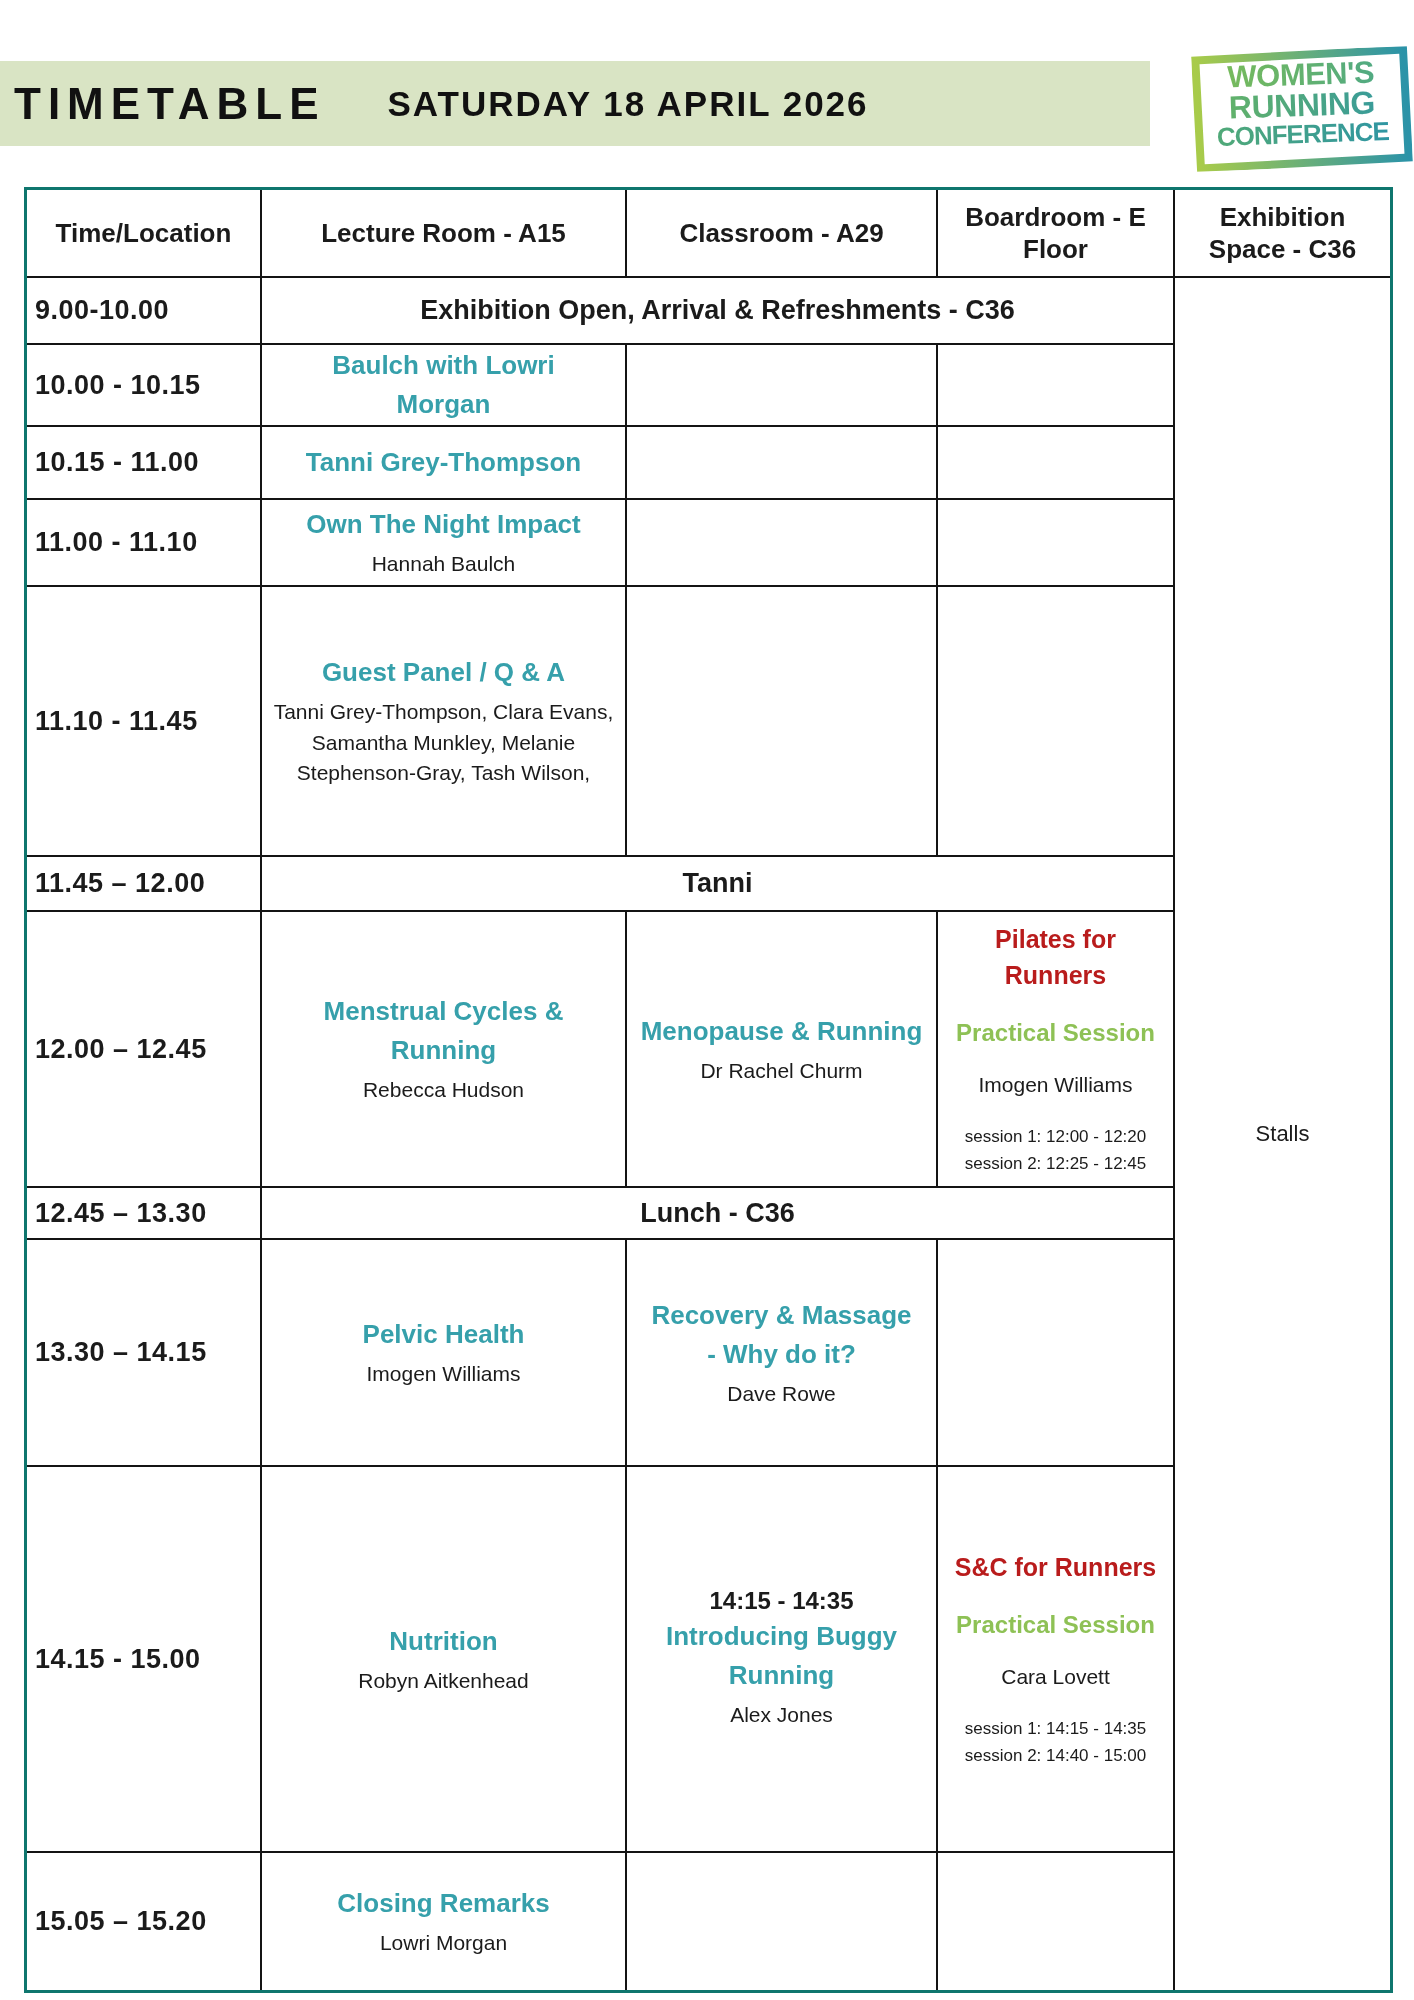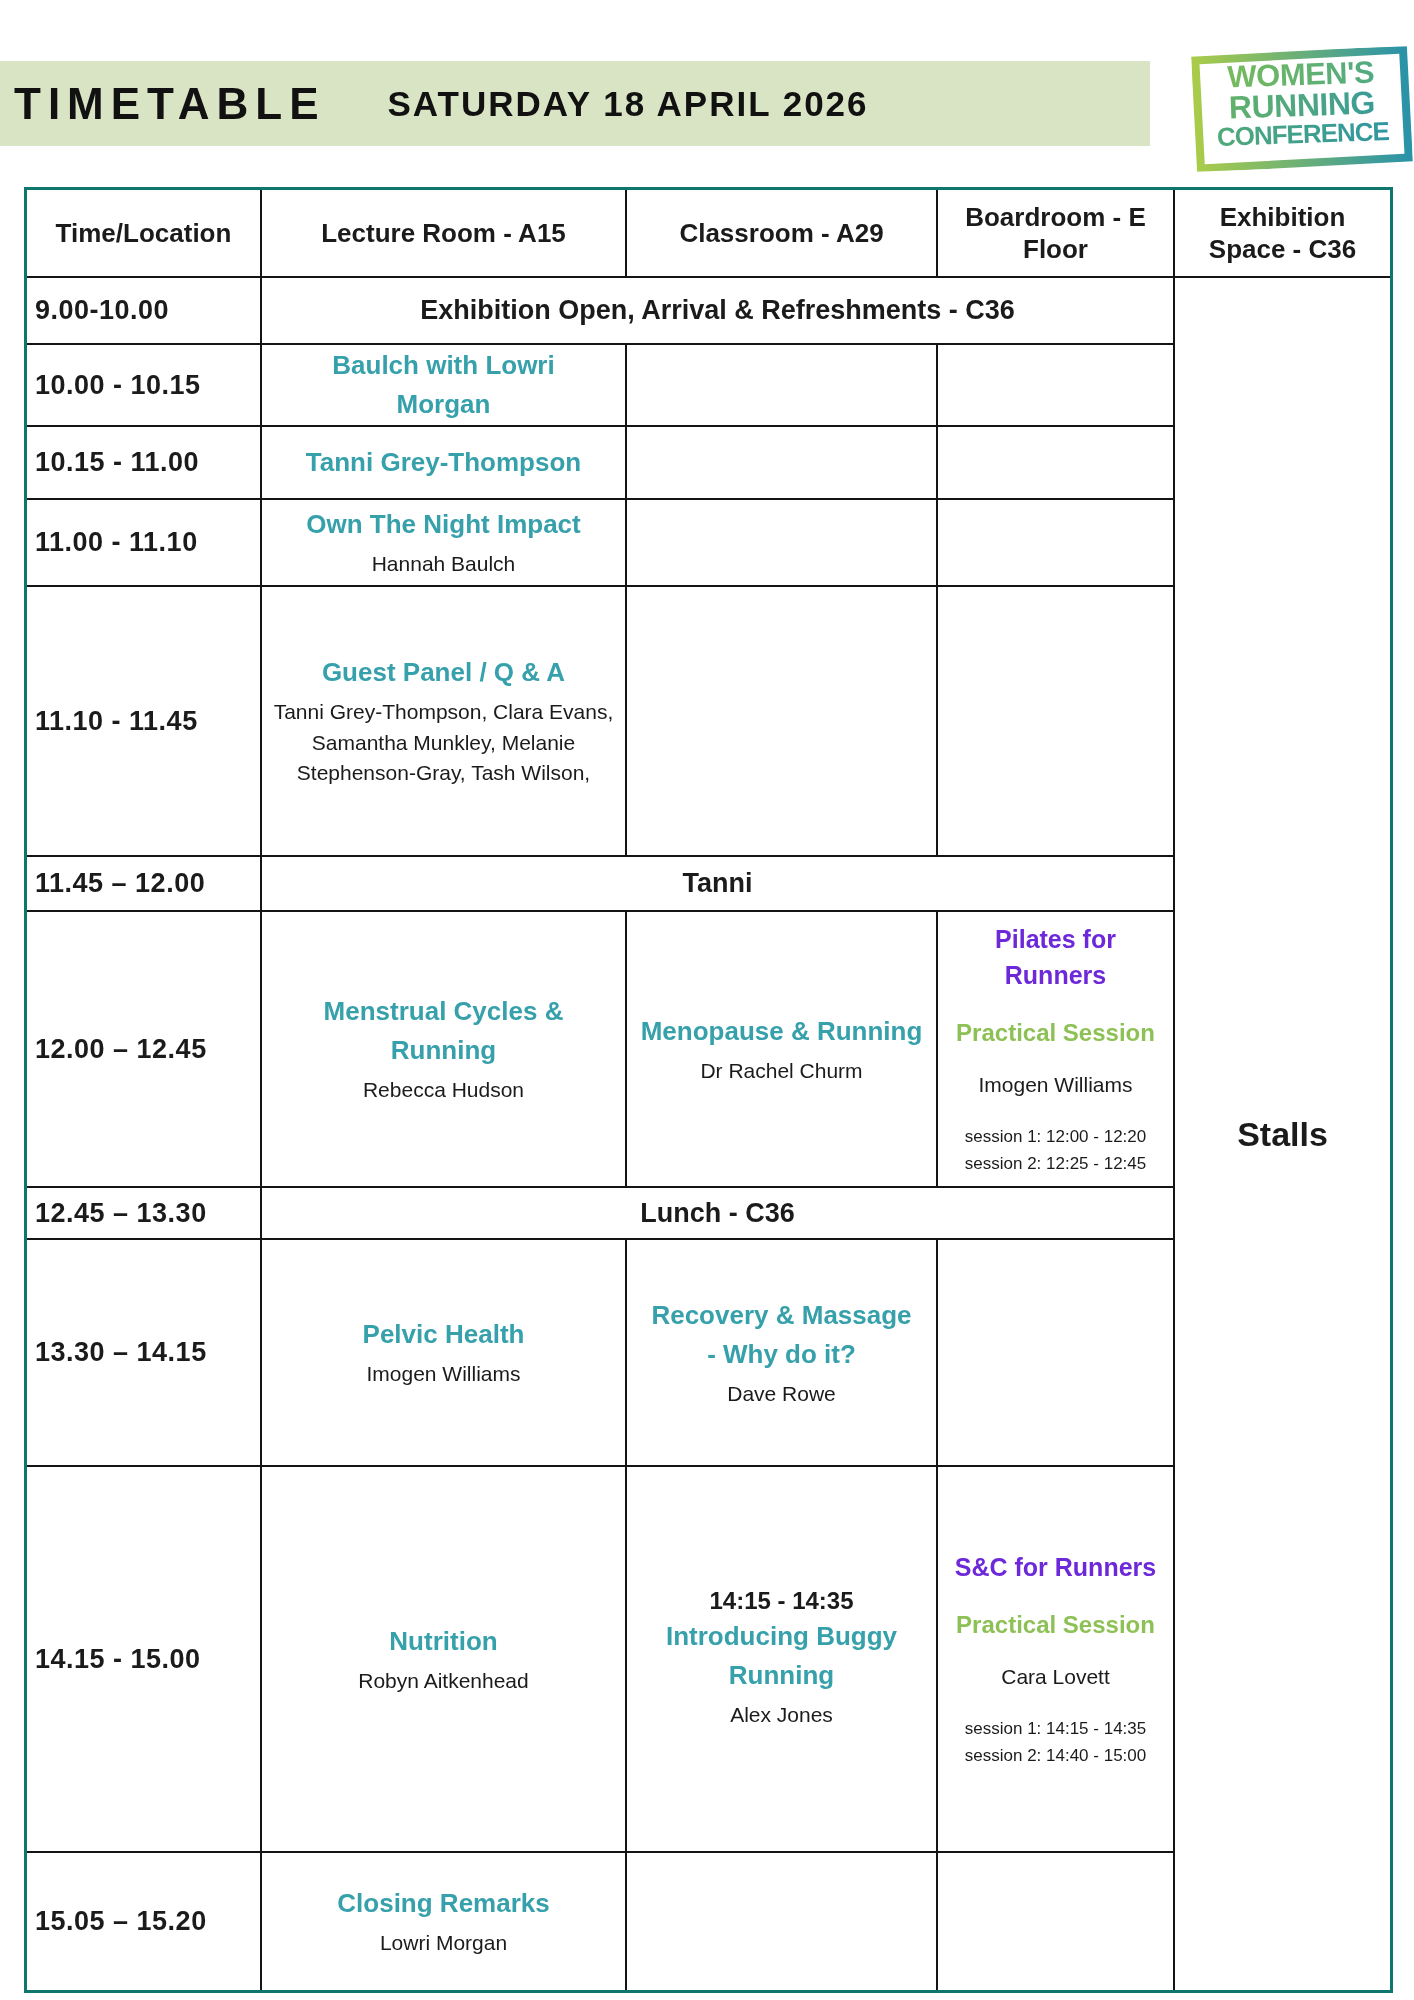--- a/index.html
+++ b/index.html
@@ -36,25 +36,25 @@
   .br0 { border-right:none; }
   .bb0 { border-bottom:none; }
   .colhead { font-size:26px; font-weight:800; line-height:1.25; padding:0 6px; }
   .timecell { align-items:flex-start; padding-left:8px; }
   .timelbl { font-size:27px; font-weight:800; letter-spacing:0.5px; }
   .banner { grid-column:span 3; font-size:27px; font-weight:600; }
   .sess-title { color:#36a0ab; font-size:26px; font-weight:600; line-height:1.5; max-width:290px; }
   .speaker { font-size:21px; font-weight:500; line-height:1.45; margin-top:5px; max-width:345px; }
   .pre-time { font-size:24px; font-weight:600; margin-bottom:2px; }
   .narrow { max-width:275px; }
-  .bd-title { color:#6d28d9; font-size:25px; font-weight:600; line-height:1.45; max-width:205px; }
+  .bd-title { color:#b91c1c; font-size:25px; font-weight:600; line-height:1.45; max-width:205px; }
   .bd-type { color:#8ec155; font-size:24px; font-weight:600; margin-top:26px; }
   .bd-speaker { font-size:21px; font-weight:500; margin-top:26px; }
   .bd-sessions { font-size:17px; font-weight:500; line-height:1.6; margin-top:26px; }
-  .exh-cell { font-size:34px; font-weight:700; }
+  .exh-cell { font-size:22px; font-weight:400; }
 
   
   .bottombar { position:absolute; left:0; top:1970px; width:1414px; height:30px; background:#d9e4c4; }
 </style>
 </head>
 <body>
 
 <div class="page">
 
   <div class="topbar">

